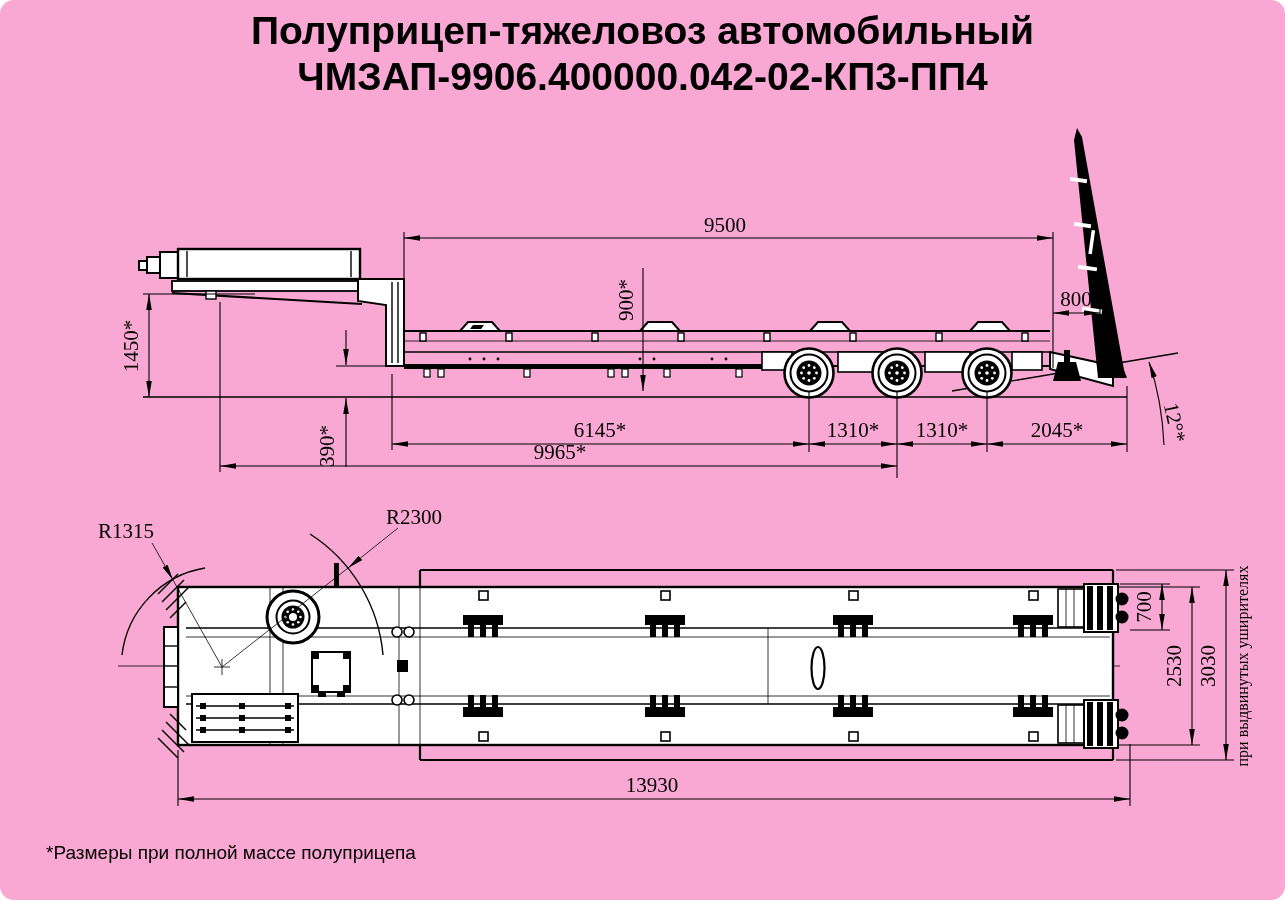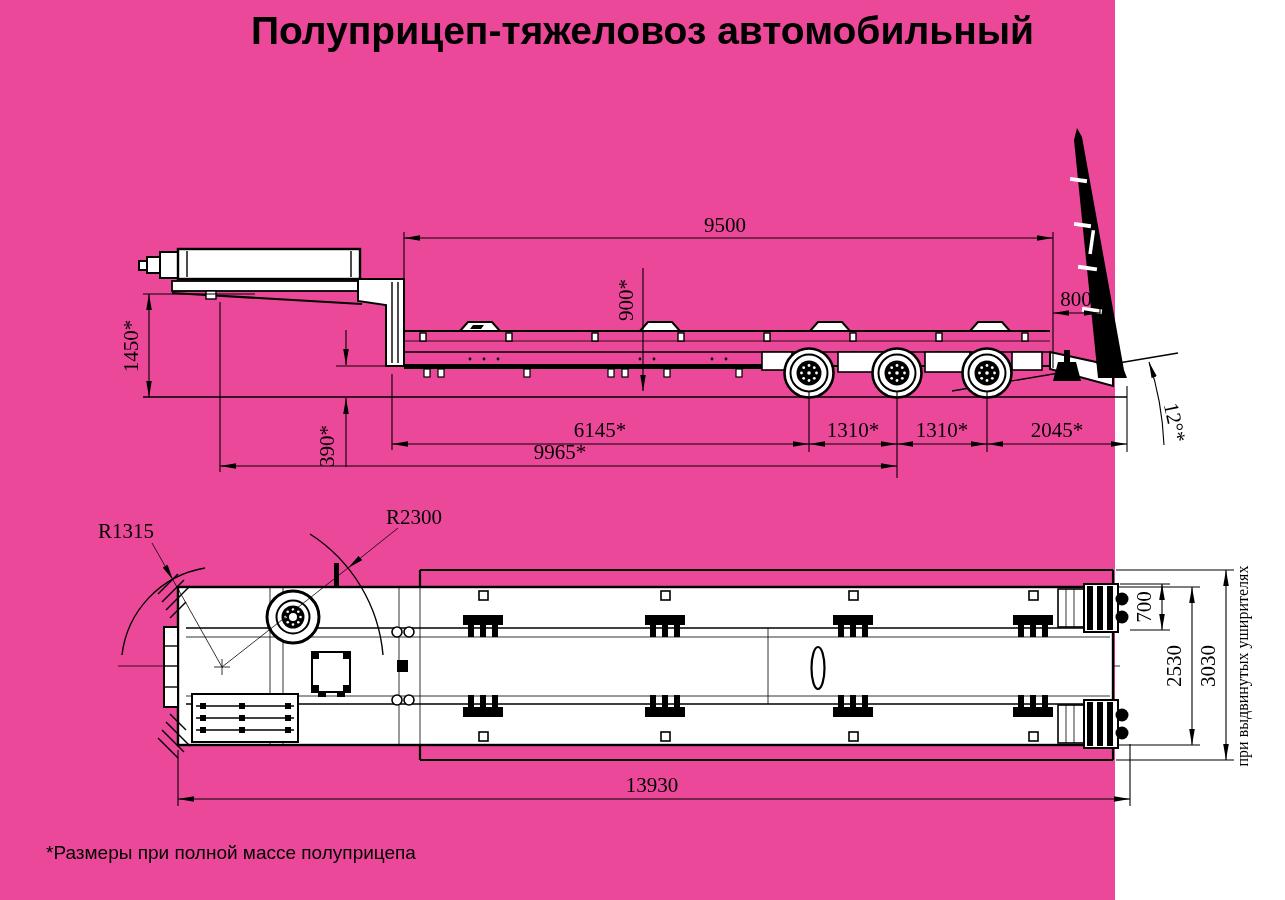--- a/index.html
+++ b/index.html
@@ -1,16 +1,16 @@
 <!DOCTYPE html>
 <html><head>
 <meta charset="utf-8">
 <style>
   html,body{margin:0;padding:0;background:#fff;width:1285px;height:900px;overflow:hidden;}
-  .page{position:relative;width:1115px;height:900px;background:#ec4899;color:#000;}
+  .page{position:relative;width:1285px;height:900px;background:#f9a8d4;color:#000;border-radius:14px;}
   .title{position:absolute;top:8px;left:0;width:1285px;text-align:center;
          font-family:"Liberation Sans",sans-serif;font-weight:bold;font-size:39px;line-height:46px;color:#000;}
   .footnote{position:absolute;left:46px;top:842px;font-family:"Liberation Sans",sans-serif;
             font-size:19px;color:#000;}
   svg{position:absolute;left:0;top:0;}
   .ln{stroke:#000;fill:none;stroke-width:1.4;}
   .ln2{stroke:#000;fill:none;stroke-width:2.2;}
   .thin{stroke:#000;fill:none;stroke-width:0.8;}
   .dim{stroke:#000;fill:none;stroke-width:1.1;}
   .wfill{fill:#fff;stroke:#000;}
@@ -19,20 +19,21 @@
   .dimtxt{font-size:21px;}
   .smalltxt{font-size:16px;}
 </style>
 </head>
 <body>
 
 <div class="page">
 
   <div class="title">
     <div>Полуприцеп-тяжеловоз автомобильный</div>
+    <div>ЧМЗАП-9906.400000.042-02-КП3-ПП4</div>
   </div>
 
   <svg width="1285" height="900" viewBox="0 0 1285 900">
     <defs>
       <marker id="ar" markerWidth="17" markerHeight="8" refX="16" refY="3.6" orient="auto-start-reverse" markerUnits="userSpaceOnUse">
         <path d="M16,3.6 L0,0.8 L0,6.4 Z" fill="#000"></path>
       </marker>
     </defs>
 
     <g>

